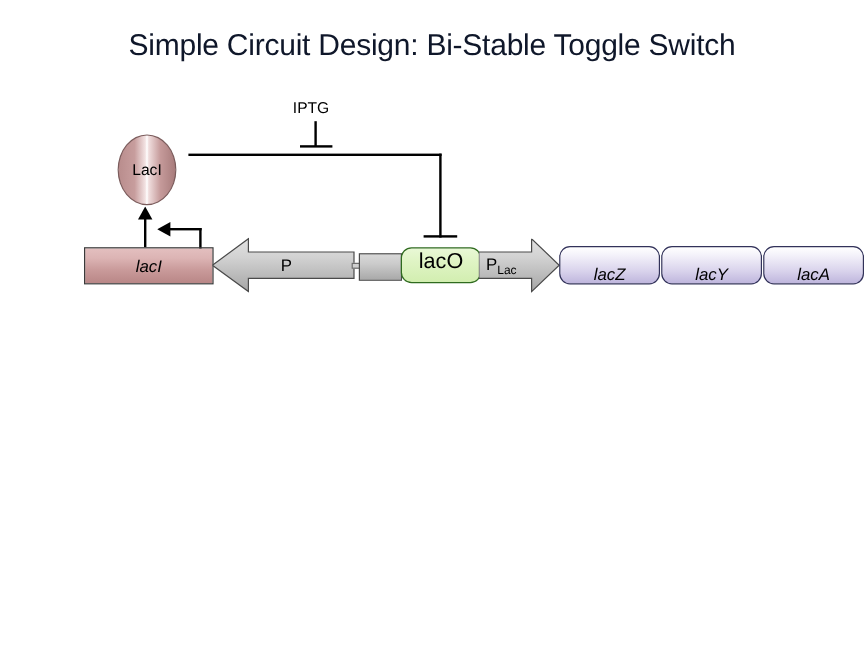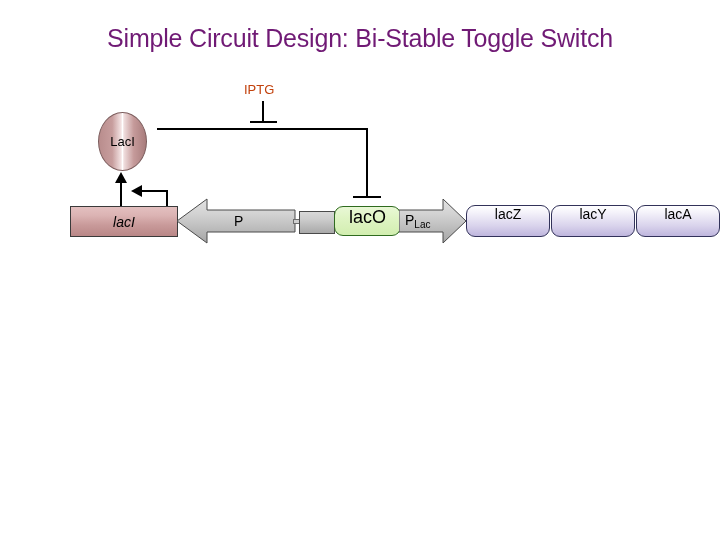--- a/index.html
+++ b/index.html
@@ -21,30 +21,30 @@
   }
 
   
   .title {
     position: absolute;
     left: 0;
     top: 24px;
     width: 720px;
     text-align: center;
     font-size: 25px;
-    color: #701a75;
+    color: #0f172a;
     letter-spacing: -0.2px;
     white-space: nowrap;
   }
 
   
   .lbl {
     position: absolute;
     font-size: 13px;
-    color: #c2410c;
+    color: #000000;
     white-space: nowrap;
   }
 
   
   .line {
     position: absolute;
     background: #000000;
   }
   .hline { height: 2px; }
   .vline { width: 2px; }
@@ -85,22 +85,23 @@
   
   .gene-lav {
     position: absolute;
     box-sizing: border-box;
     border: 1px solid #32325a;
     border-radius: 9px;
     background: linear-gradient(to bottom,
                 #ffffff 0%, #f4f2fa 22%,
                 #d9d3ec 66%, #bfb6dd 100%);
     display: flex;
-    align-items: flex-start;
-    justify-content: center;
+    align-items: flex-end;
+    justify-content: center;
+    font-style: italic;
     font-size: 14px;
     color: #000000;
   }
 
   
   .operator-green {
     position: absolute;
     box-sizing: border-box;
     border: 1px solid #2f6b1f;
     border-radius: 9px;

